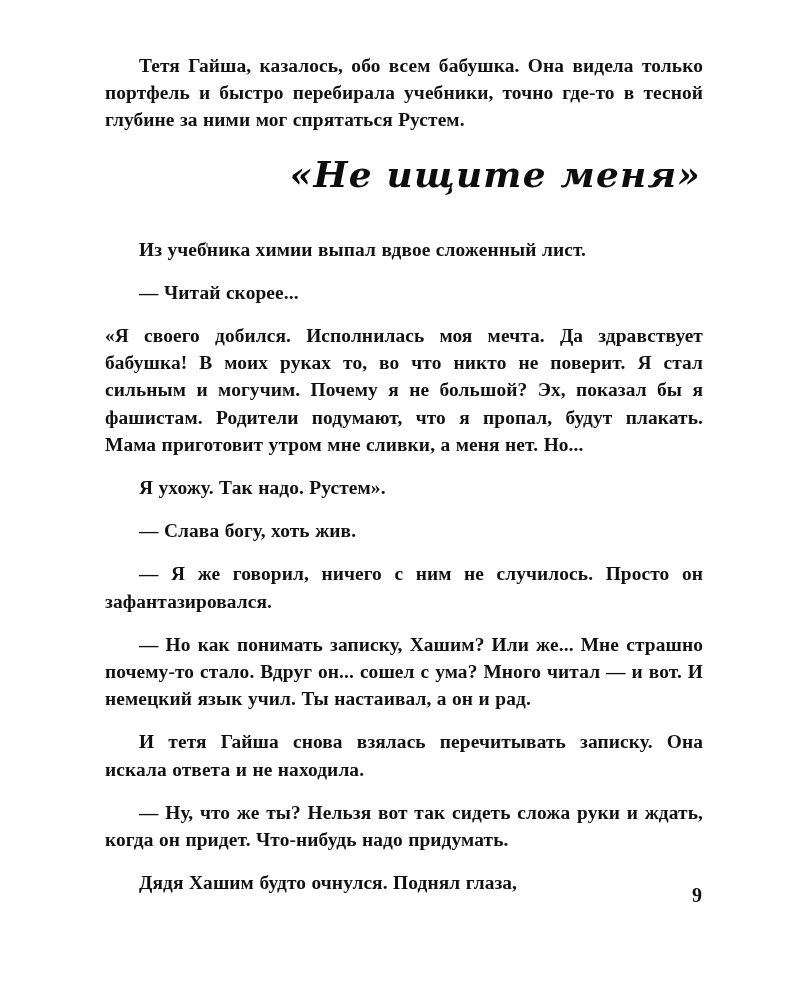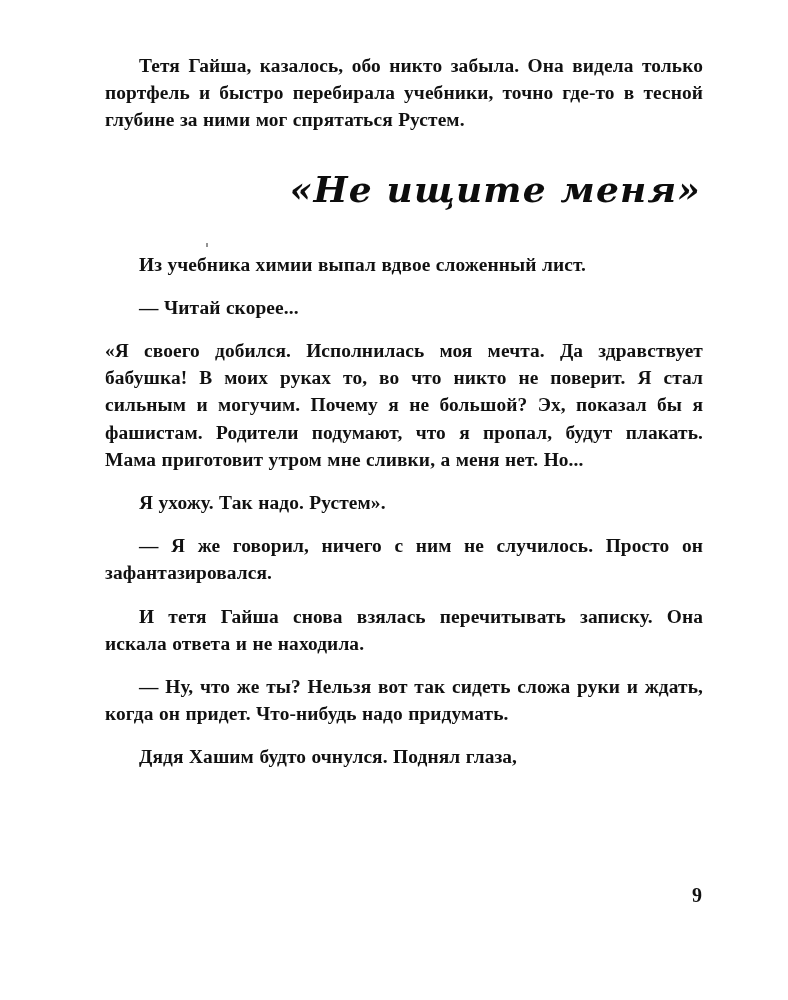--- a/index.html
+++ b/index.html
@@ -63,21 +63,21 @@
     font-style: italic;
     font-weight: 700;
     font-size: 36px;
     line-height: 44px;
     letter-spacing: 1.2px;
     text-align: right;
     color: #0d0d0d;
     white-space: nowrap;
   }
   .heading-wrap {
-    margin-top: 33px;
+    margin-top: 18px;
     margin-bottom: 40px;
     padding-right: 2px;
   }
 
   
   .folio {
     position: absolute;
     right: 86px;
     top: 884px;
     font-size: 20px;
@@ -97,40 +97,42 @@
 </style>
 </head>
 <body>
 
 <div class="page">
 
   <div class="speckle" style="left:206px; top:243px;"></div>
 
   <div class="text-block">
 
-    <p class="para indent">Тетя Гайша, казалось, обо никто забыла. Она видела только портфель и быстро перебирала  учебники, точно где-то в тесной глубине за ними мог спрятаться Рустем.</p>
+    <p class="para indent">Тетя Гайша, казалось, обо всем бабушка. Она видела только портфель и быстро перебирала  учебники, точно где-то в тесной глубине за ними мог спрятаться Рустем.</p>
 
     <div class="heading-wrap">
       <h1 class="chapter-heading">«Не ищите меня»</h1>
     </div>
 
 
     <p class="para indent">Из учебника химии выпал вдвое сложенный лист.</p>
 
     <p class="para indent">— Читай  скорее...</p>
 
     <p class="para noindent">«Я своего добился. Исполнилась моя мечта. Да здравствует бабушка! В моих руках то, во что никто не поверит. Я стал сильным и могучим. Почему я не большой? Эх, показал бы я фашистам. Родители подумают, что я пропал, будут плакать. Мама  приготовит  утром  мне сливки, а меня нет. Но...</p>
 
 
 
     <p class="para indent">Я  ухожу.  Так  надо.  Рустем».</p>
 
+    <p class="para indent">— Слава  богу,  хоть  жив.</p>
 
     <p class="para indent">— Я же говорил, ничего с ним не случилось. Просто он  зафантазировался.</p>
 
+    <p class="para indent">— Но как понимать записку, Хашим? Или же... Мне страшно почему-то стало. Вдруг он... сошел с ума? Много читал — и вот. И немецкий язык учил. Ты настаивал, а он  и  рад.</p>
 
     <p class="para indent">И тетя Гайша снова взялась  перечитывать записку. Она  искала  ответа  и  не  находила.</p>
 
     <p class="para indent">— Ну, что же ты? Нельзя вот так сидеть  сложа руки и ждать, когда он придет. Что-нибудь надо придумать.</p>
 
     <p class="para indent">Дядя Хашим будто очнулся. Поднял глаза,</p>
 
   </div>
 
   <div class="folio">9</div>

